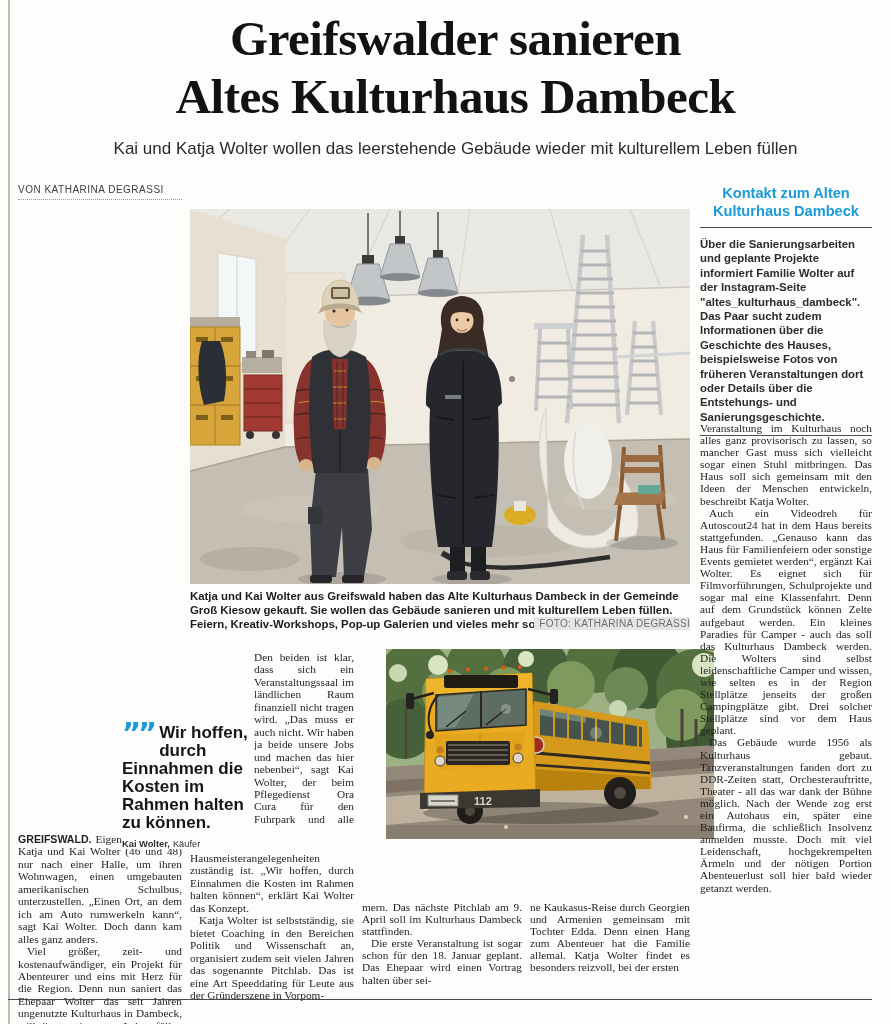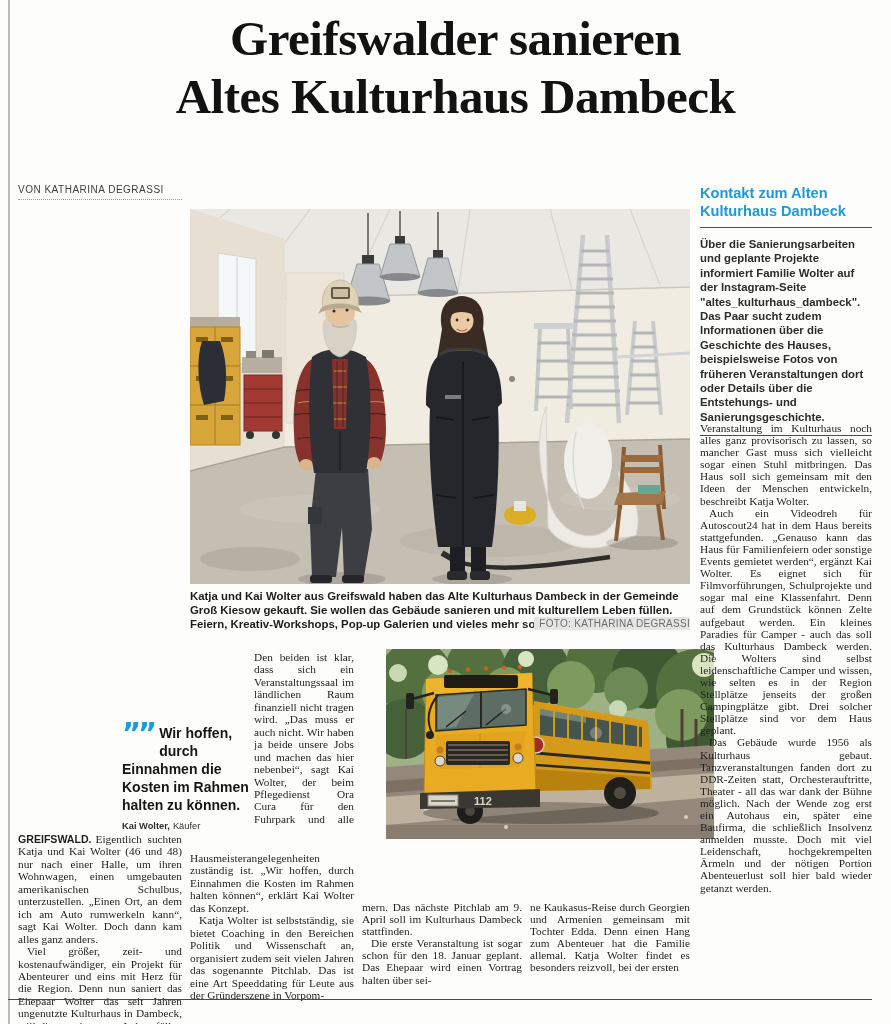--- a/index.html
+++ b/index.html
@@ -39,42 +39,43 @@
              font-size:11.4px; line-height:13.8px; color:#1c1c1c; }
   .cap1 { left:190px; top:590px; width:500px; }
   .cap2 { left:362px; top:845px; width:328px; }
   .credit { position:absolute; right:0; bottom:1px; font-weight:400; font-size:10px;
             letter-spacing:.3px; color:#6e6e6e; background:#e5e5e5; padding-left:5px; }
 
   .pullquote { position:absolute; left:122px; top:724px; width:132px; background:#fdfdfc;
                font-family:"Liberation Sans", sans-serif; }
   .pq-marks { float:left; font-family:"DejaVu Sans", sans-serif; font-weight:700; color:#1b9bd7;
               font-size:29px; line-height:19px; letter-spacing:-3px; margin-right:5px; }
-  .pq-text { font-weight:700; font-size:14px; line-height:16.4px; color:#161616; }
+  .pq-text { font-weight:700; font-size:17px; line-height:16.4px; color:#161616; }
   .pq-attr { margin-top:7px; font-size:9.3px; color:#2e2e2e; clear:left; }
   .pq-attr .nm { font-weight:700; margin-right:3px;text-align:center; }
 
   .infobox { position:absolute; left:700px; top:185px; width:172px;
              font-family:"Liberation Sans", sans-serif; }
-  .ib-title { text-align:left; font-weight:700; font-size:14.6px; line-height:17.5px; color:#1b9bd7; }
+  .ib-title { text-align:center; font-weight:700; font-size:14.6px; line-height:17.5px; color:#1b9bd7; }
   .ib-rule { margin-top:7px; border-bottom:1.4px solid #4c4c4c; }
   .ib-body { margin-top:9px; font-size:11.4px; line-height:14.4px; color:#2c2c2c;font-weight:bold; }
   .ib-rule2 { margin-top:11px; border-bottom:1.4px solid #4c4c4c; }
 
   .bot-rule { position:absolute; left:8px; width:864px; top:999px; border-top:1.5px solid #4a4a4a; }
 </style>
 </head>
 <body>
 
 <div class="page">
   <div class="edge-rule"></div>
 
   <div class="masthead">
     <div class="hl">Greifswalder sanieren</div>
     <div class="hl">Altes Kulturhaus Dambeck</div>
+    <div class="subhl">Kai und Katja Wolter wollen das leerstehende Gebäude wieder mit kulturellem Leben füllen</div>
   </div>
 
   <div class="byline">VON KATHARINA DEGRASSI</div>
 
   <div class="col col1">
     <span class="sp-r"></span>
     <p class="noind"><b class="lede">GREIFSWALD.</b><span>Eigentlich suchten Katja und Kai Wolter (46 und 48) nur nach einer Halle, um ihren Wohnwagen, einen umgebauten amerikanischen Schulbus, unterzustellen. „Einen Ort, an dem ich am Auto rumwerkeln kann“, sagt Kai Wolter. Doch dann kam alles ganz anders.</span></p>
     <p>Viel größer, zeit- und kostenaufwändiger, ein Projekt für Abenteurer und eins mit Herz für die Region. Denn nun saniert das Ehepaar Wolter das seit Jahren ungenutzte Kulturhaus in Dambeck, will dieses mit neuem Leben füllen und einen Ort für Kultur und Begegnung inmitten ländlicher Idylle schaffen.</p>
 
   </div>

